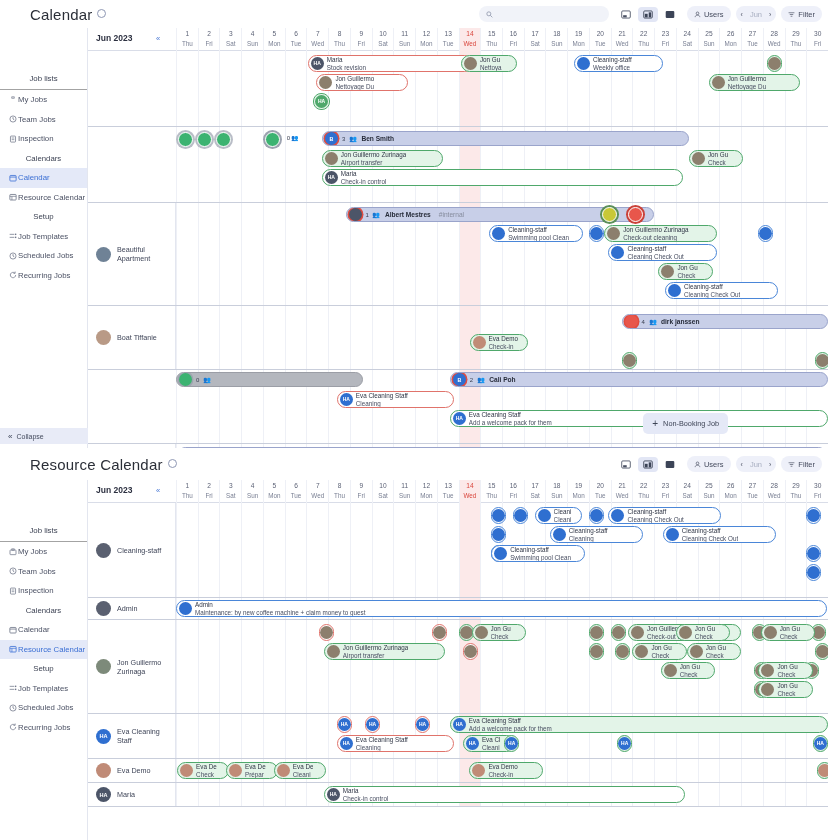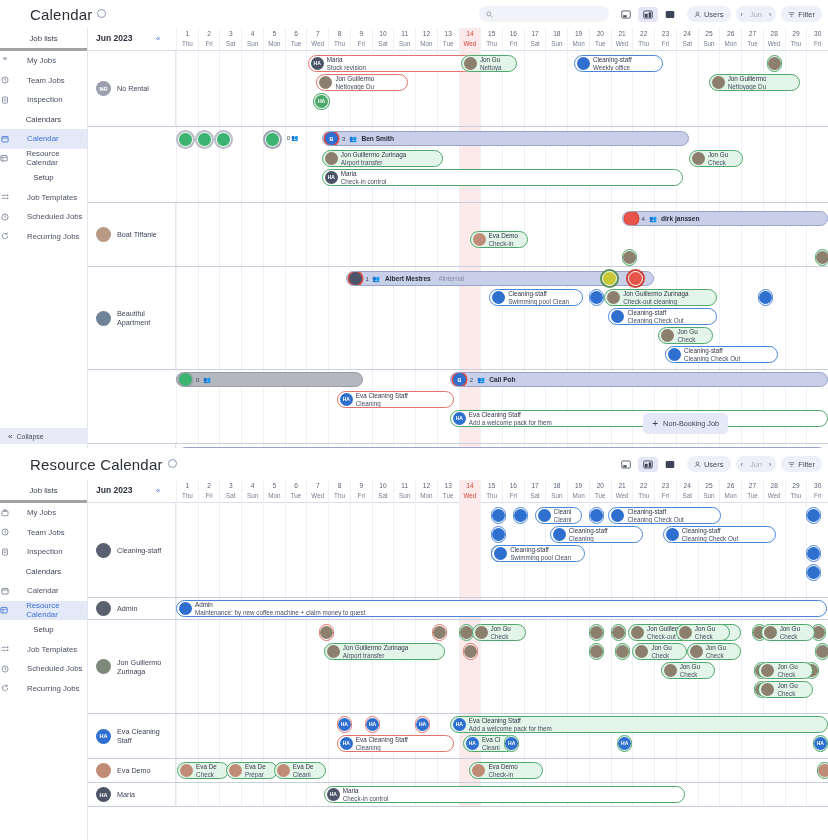--- a/index.html
+++ b/index.html
@@ -54,25 +54,25 @@
   .nav-pill .mon { font-size:7.5px; color:#a9afc2; }
 
   
   .body-area { position:relative; width:828px; }
   .sidebar {
     position:absolute; left:0; top:0; width:88px; bottom:0;
     background:#fff; border-right:1px solid #e3e6ef;
   }
   .side-head {
     height:23px; display:flex; align-items:center; justify-content:center;
-    font-size:7.8px; color:#3d4354; border-bottom:3px solid #a3a3a3;
+    font-size:7.8px; color:#3d4354; border-bottom:1px solid #a3a3a3;margin-top:39px;
   }
   .side-item {
-    height:19.5px; display:flex; align-items:center; gap:18px;
-    font-size:7.8px; color:#4b5164;
+    height:19.5px; display:flex; align-items:center; gap:1px;
+    padding-left:8px; font-size:7.8px; color:#4b5164;
   }
   .side-item.active { background:#e4e9f8; color:#3b6fd4; }
   .side-item .ic { width:9px; height:9px; display:flex; align-items:center; justify-content:center; }
   .side-group {
     height:19.5px; display:flex; align-items:center; justify-content:center;
     font-size:7.8px; color:#3d4354;
   }
   .collapse-btn {
     position:absolute; left:0; width:88px; height:16px;
     display:flex; align-items:center; gap:4px; padding-left:8px;
@@ -436,24 +436,20 @@
               <div class="dwd">Thu</div>
             </div>
             <div class="daycol">
               <div class="dnum">30</div>
               <div class="dwd">Fri</div>
             </div>
           </div>
       </div>
       <div class="rows" id="cal-rows">
           <div class="row" style="height: 76px;">
-            <div class="res-cell">
-              <div class="av" style="background: rgb(154, 160, 173);">NR</div>
-              <div class="res-name">No Rental</div>
-            </div>
             <div class="lane">
               <div class="gridlines">
                 <div class="gl"></div>
                 <div class="gl"></div>
                 <div class="gl"></div>
                 <div class="gl"></div>
                 <div class="gl"></div>
                 <div class="gl"></div>
                 <div class="gl"></div>
                 <div class="gl"></div>
@@ -584,79 +580,20 @@
               </div>
               <div class="ev green" style="left: 512.907px; width: 54.3333px; top: 23px;">
                 <div class="eav" style="background: rgb(140, 127, 109);"></div>
                 <div class="etxt">
                   <div class="l1">Jon Gu</div>
                   <div class="l2">Check</div>
                 </div>
               </div>
             </div>
           </div>
-          <div class="row" style="height: 64px;">
-            <div class="res-cell">
-              <div class="av" style="background: rgb(185, 154, 134);"></div>
-              <div class="res-name">Boat Tiffanie</div>
-            </div>
-            <div class="lane">
-              <div class="gridlines">
-                <div class="gl"></div>
-                <div class="gl"></div>
-                <div class="gl"></div>
-                <div class="gl"></div>
-                <div class="gl"></div>
-                <div class="gl"></div>
-                <div class="gl"></div>
-                <div class="gl"></div>
-                <div class="gl"></div>
-                <div class="gl"></div>
-                <div class="gl"></div>
-                <div class="gl"></div>
-                <div class="gl"></div>
-                <div class="gl today"></div>
-                <div class="gl"></div>
-                <div class="gl"></div>
-                <div class="gl"></div>
-                <div class="gl"></div>
-                <div class="gl"></div>
-                <div class="gl"></div>
-                <div class="gl"></div>
-                <div class="gl"></div>
-                <div class="gl"></div>
-                <div class="gl"></div>
-                <div class="gl"></div>
-                <div class="gl"></div>
-                <div class="gl"></div>
-                <div class="gl"></div>
-                <div class="gl"></div>
-                <div class="gl"></div>
-              </div>
-              <div class="bk" style="left: 445.533px; width: 206.467px; top: 8px;">
-                <div class="bav" style="background: rgb(232, 86, 75); box-shadow: rgb(224, 75, 63) 0px 0px 0px 1.5px;"></div>
-                <span class="cnt">4</span>
-                <span class="grp">👥</span>
-                <span class="nm">dirk janssen</span>
-              </div>
-              <div class="ev green" style="left: 293.573px; width: 58.68px; top: 28px;">
-                <div class="eav" style="background: rgb(192, 139, 119);"></div>
-                <div class="etxt">
-                  <div class="l1">Eva Demo</div>
-                  <div class="l2">Check-in</div>
-                </div>
-              </div>
-              <div class="ev green dot" style="left: 445.533px; width: 15px; top: 46px;">
-                <div class="eav" style="background: rgb(140, 127, 109);"></div>
-              </div>
-              <div class="ev green dot" style="left: 638.96px; width: 15px; top: 46px;">
-                <div class="eav" style="background: rgb(140, 127, 109);"></div>
-              </div>
-            </div>
-          </div>
           <div class="row" style="height: 103px;">
             <div class="res-cell">
               <div class="av" style="background: rgb(111, 130, 150);"></div>
               <div class="res-name">Beautiful Apartment</div>
             </div>
             <div class="lane">
               <div class="gridlines">
                 <div class="gl"></div>
                 <div class="gl"></div>
                 <div class="gl"></div>
@@ -730,20 +667,79 @@
                   <div class="l1">Jon Gu</div>
                   <div class="l2">Check</div>
                 </div>
               </div>
               <div class="ev blue" style="left: 489px; width: 113.013px; top: 79px;">
                 <div class="eav" style="background: rgb(47, 111, 208);"></div>
                 <div class="etxt">
                   <div class="l1">Cleaning-staff</div>
                   <div class="l2">Cleaning Check Out</div>
                 </div>
+              </div>
+            </div>
+          </div>
+          <div class="row" style="height: 64px;">
+            <div class="res-cell">
+              <div class="av" style="background: rgb(185, 154, 134);"></div>
+              <div class="res-name">Boat Tiffanie</div>
+            </div>
+            <div class="lane">
+              <div class="gridlines">
+                <div class="gl"></div>
+                <div class="gl"></div>
+                <div class="gl"></div>
+                <div class="gl"></div>
+                <div class="gl"></div>
+                <div class="gl"></div>
+                <div class="gl"></div>
+                <div class="gl"></div>
+                <div class="gl"></div>
+                <div class="gl"></div>
+                <div class="gl"></div>
+                <div class="gl"></div>
+                <div class="gl"></div>
+                <div class="gl today"></div>
+                <div class="gl"></div>
+                <div class="gl"></div>
+                <div class="gl"></div>
+                <div class="gl"></div>
+                <div class="gl"></div>
+                <div class="gl"></div>
+                <div class="gl"></div>
+                <div class="gl"></div>
+                <div class="gl"></div>
+                <div class="gl"></div>
+                <div class="gl"></div>
+                <div class="gl"></div>
+                <div class="gl"></div>
+                <div class="gl"></div>
+                <div class="gl"></div>
+                <div class="gl"></div>
+              </div>
+              <div class="bk" style="left: 445.533px; width: 206.467px; top: 8px;">
+                <div class="bav" style="background: rgb(232, 86, 75); box-shadow: rgb(224, 75, 63) 0px 0px 0px 1.5px;"></div>
+                <span class="cnt">4</span>
+                <span class="grp">👥</span>
+                <span class="nm">dirk janssen</span>
+              </div>
+              <div class="ev green" style="left: 293.573px; width: 58.68px; top: 28px;">
+                <div class="eav" style="background: rgb(192, 139, 119);"></div>
+                <div class="etxt">
+                  <div class="l1">Eva Demo</div>
+                  <div class="l2">Check-in</div>
+                </div>
+              </div>
+              <div class="ev green dot" style="left: 445.533px; width: 15px; top: 46px;">
+                <div class="eav" style="background: rgb(140, 127, 109);"></div>
+              </div>
+              <div class="ev green dot" style="left: 638.96px; width: 15px; top: 46px;">
+                <div class="eav" style="background: rgb(140, 127, 109);"></div>
               </div>
             </div>
           </div>
           <div class="row" style="height: 74px;">
             <div class="lane">
               <div class="gridlines">
                 <div class="gl"></div>
                 <div class="gl"></div>
                 <div class="gl"></div>
                 <div class="gl"></div>

